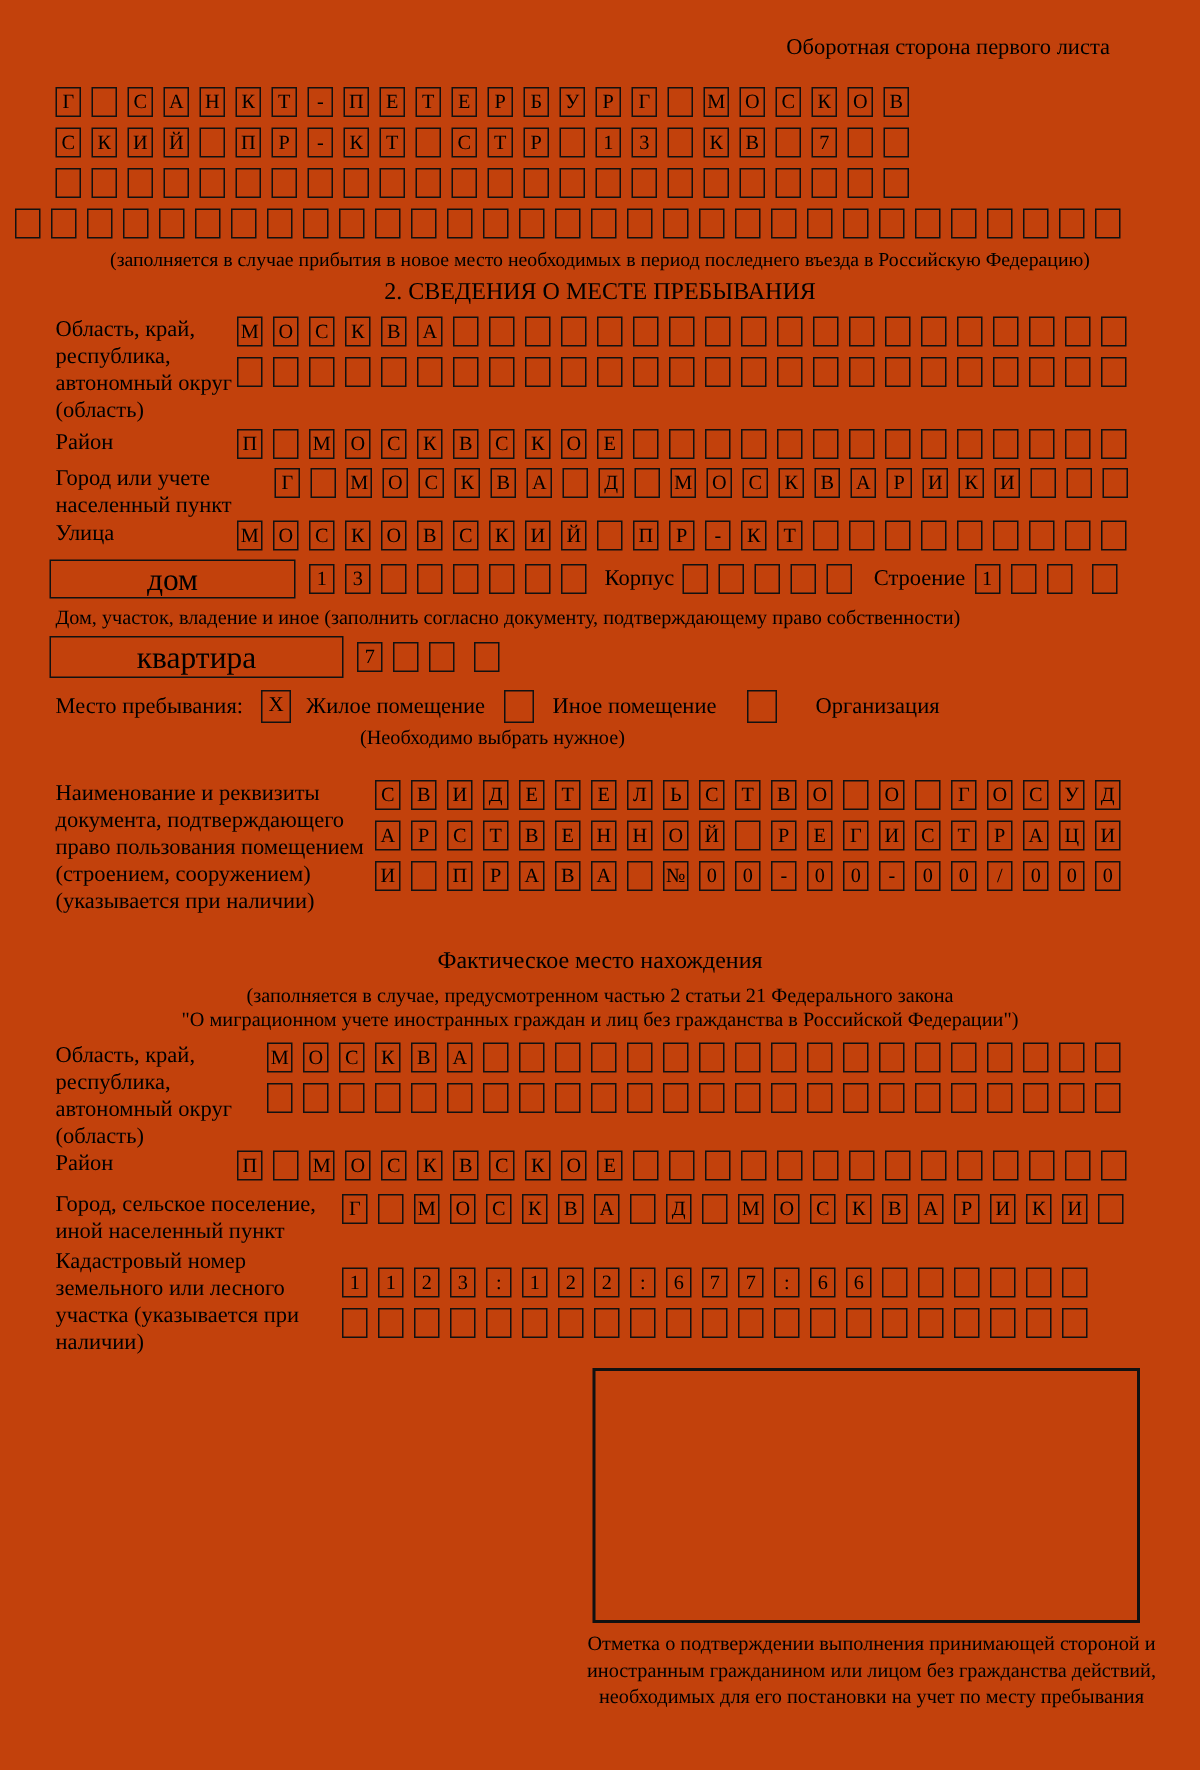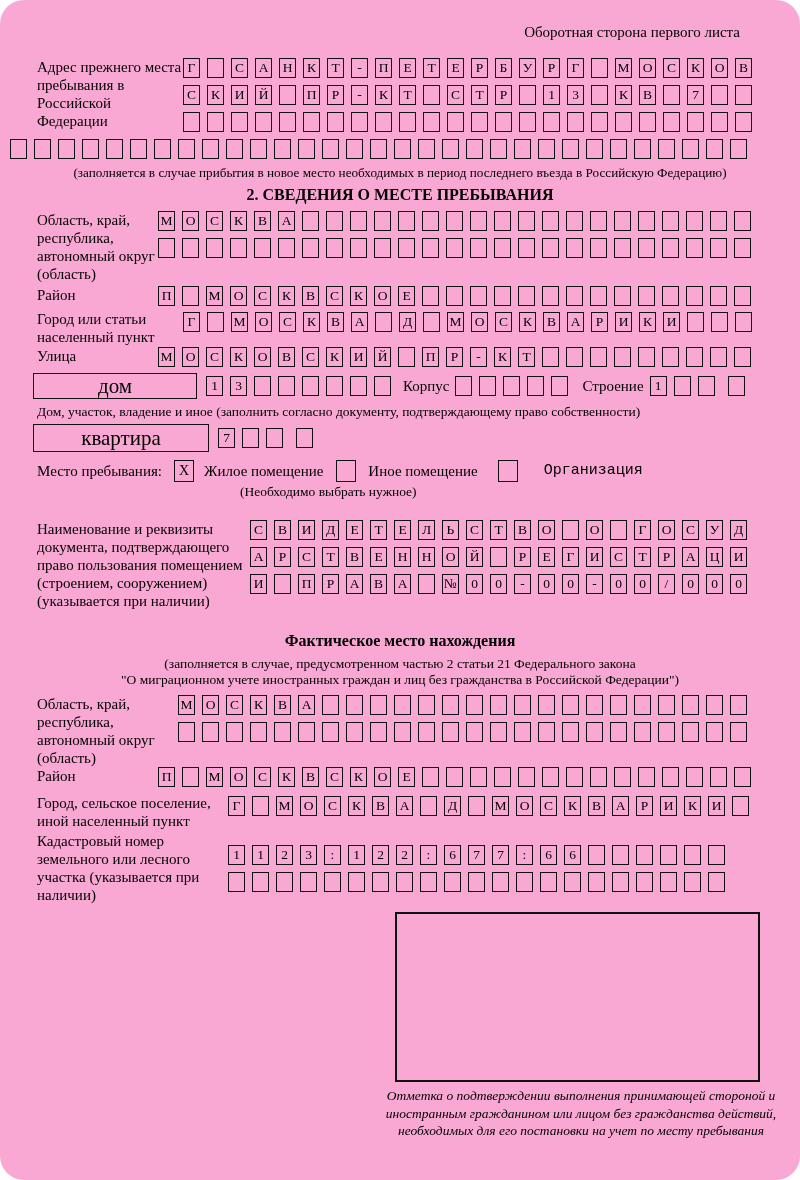--- a/index.html
+++ b/index.html
@@ -1,47 +1,46 @@
 <!DOCTYPE html>
 <html><head>
 <meta charset="utf-8">
 <style>
   html,body{margin:0;padding:0;background:#fff;}
-  .page{position:relative;width:800px;height:1180px;background:#f9a8d4;color:#000;
-        font-family:"Liberation Serif","DejaVu Serif",serif;overflow:hidden;border-radius:24px;}
+  .page{position:relative;width:800px;height:1180px;background:#c2410c;color:#000;
+        font-family:"Liberation Serif","DejaVu Serif",serif;overflow:hidden;}
   .hdr-note{position:absolute;top:24px;right:60px;font-size:15px;}
   .row{display:flex;align-items:flex-start;padding-left:37px;}
   .label{flex:none;font-size:15px;line-height:1.2;}
   .w121{width:121px;} .w141{width:141px;} .w146{width:146px;} .w191{width:191px;} .w213{width:213px;}
   .grids{display:flex;flex-direction:column;gap:7px;}
   .grid{display:flex;gap:7px;}
   .cell{flex:none;width:17px;height:20px;border:1.6px solid #111;box-sizing:border-box;
         display:flex;align-items:center;justify-content:center;font-size:13.5px;}
   .last-gap .cell:last-child{margin-left:6px;}
   .note{text-align:center;font-size:13.2px;margin-top:6px;}
-  .sec-title{text-align:center;font-weight:bold;font-size:16px;}
+  .sec-title{text-align:center;font-weight:normal;font-size:16px;}
   .caption{font-size:13.5px;padding-left:37px;}
   .labelbox{flex:none;border:1.6px solid #111;box-sizing:border-box;height:26px;
             display:flex;align-items:center;justify-content:center;font-size:21px;}
   .inline-row{display:flex;align-items:center;}
   .checkbox{flex:none;width:20px;height:22px;border:1.6px solid #111;box-sizing:border-box;
             display:flex;align-items:center;justify-content:center;font-size:14px;}
   .stamp-box{border:2px solid #111;box-sizing:border-box;width:365px;height:170px;}
   .stamp-caption{width:412px;text-align:center;font-size:13.5px;line-height:1.3;margin-top:5px;}
   .ctr{text-align:center;font-size:13.5px;}
 </style>
 </head>
 <body>
 
 <div class="page">
 
   <div class="hdr-note">Оборотная сторона первого листа</div>
 
   <div class="row" style="margin-top:58px;">
-    <div class="label w146">Адрес прежнего места пребывания в Российской Федерации</div>
     <div class="grids">
       <div class="grid">
           <div class="cell">Г</div>
           <div class="cell"></div>
           <div class="cell">С</div>
           <div class="cell">А</div>
           <div class="cell">Н</div>
           <div class="cell">К</div>
           <div class="cell">Т</div>
           <div class="cell">-</div>
@@ -238,21 +237,21 @@
         <div class="cell"></div>
         <div class="cell"></div>
         <div class="cell"></div>
         <div class="cell"></div>
         <div class="cell"></div>
         <div class="cell"></div>
       </div>
   </div>
 
   <div class="row" style="margin-top:4px;min-height:37px;">
-    <div class="label w146">Город или статьи населенный пункт</div>
+    <div class="label w146">Город или учете населенный пункт</div>
     <div class="grid" style="margin-top:2px;">
         <div class="cell">Г</div>
         <div class="cell"></div>
         <div class="cell">М</div>
         <div class="cell">О</div>
         <div class="cell">С</div>
         <div class="cell">К</div>
         <div class="cell">В</div>
         <div class="cell">А</div>
         <div class="cell"></div>
@@ -329,37 +328,37 @@
     <div class="grid last-gap">
         <div class="cell">1</div>
         <div class="cell"></div>
         <div class="cell"></div>
         <div class="cell"></div>
       </div>
   </div>
   <div class="caption" style="margin-top:5px;">Дом, участок, владение и иное (заполнить согласно документу, подтверждающему право собственности)</div>
 
   <div class="inline-row" style="margin:4px 0 0 33px;">
-    <div class="labelbox" style="width:176px;height:28px;">квартира</div>
+    <div class="labelbox" style="width:196px;height:28px;">квартира</div>
     <div class="grid last-gap" style="margin-left:9px;">
         <div class="cell">7</div>
         <div class="cell"></div>
         <div class="cell"></div>
         <div class="cell"></div>
       </div>
   </div>
 
   <div class="inline-row" style="margin:8px 0 0 37px;">
     <div class="label">Место пребывания:</div>
     <div class="checkbox" style="margin-left:12px;">X</div>
     <div class="label" style="margin-left:10px;">Жилое помещение</div>
     <div class="checkbox" style="margin-left:13px;"></div>
     <div class="label" style="margin-left:12px;">Иное помещение</div>
     <div class="checkbox" style="margin-left:20px;"></div>
-    <div class="label" style="margin-left:26px;font-family:Liberation Mono, monospace;">Организация</div>
+    <div class="label" style="margin-left:26px;">Организация</div>
   </div>
   <div style="margin:2px 0 0 240px;font-size:13.5px;">(Необходимо выбрать нужное)</div>
 
   <div class="row" style="margin-top:20px;min-height:112px;">
     <div class="label w213">Наименование и реквизиты документа, подтверждающего право пользования помещением (строением, сооружением) (указывается при наличии)</div>
     <div class="grids">
       <div class="grid">
           <div class="cell">С</div>
           <div class="cell">В</div>
           <div class="cell">И</div>
@@ -597,18 +596,18 @@
           <div class="cell"></div>
           <div class="cell"></div>
           <div class="cell"></div>
           <div class="cell"></div>
           <div class="cell"></div>
           <div class="cell"></div>
         </div>
     </div>
   </div>
 
-  <div style="margin:6px 0 0 375px;width:412px;font-style:italic;">
+  <div style="margin:6px 0 0 375px;width:412px;">
     <div class="stamp-box" style="margin-left:20px;"></div>
     <div class="stamp-caption">Отметка о подтверждении выполнения принимающей стороной и иностранным гражданином или лицом без гражданства действий, необходимых для его постановки на учет по месту пребывания</div>
   </div>
 
 </div>
 
 </body></html>

